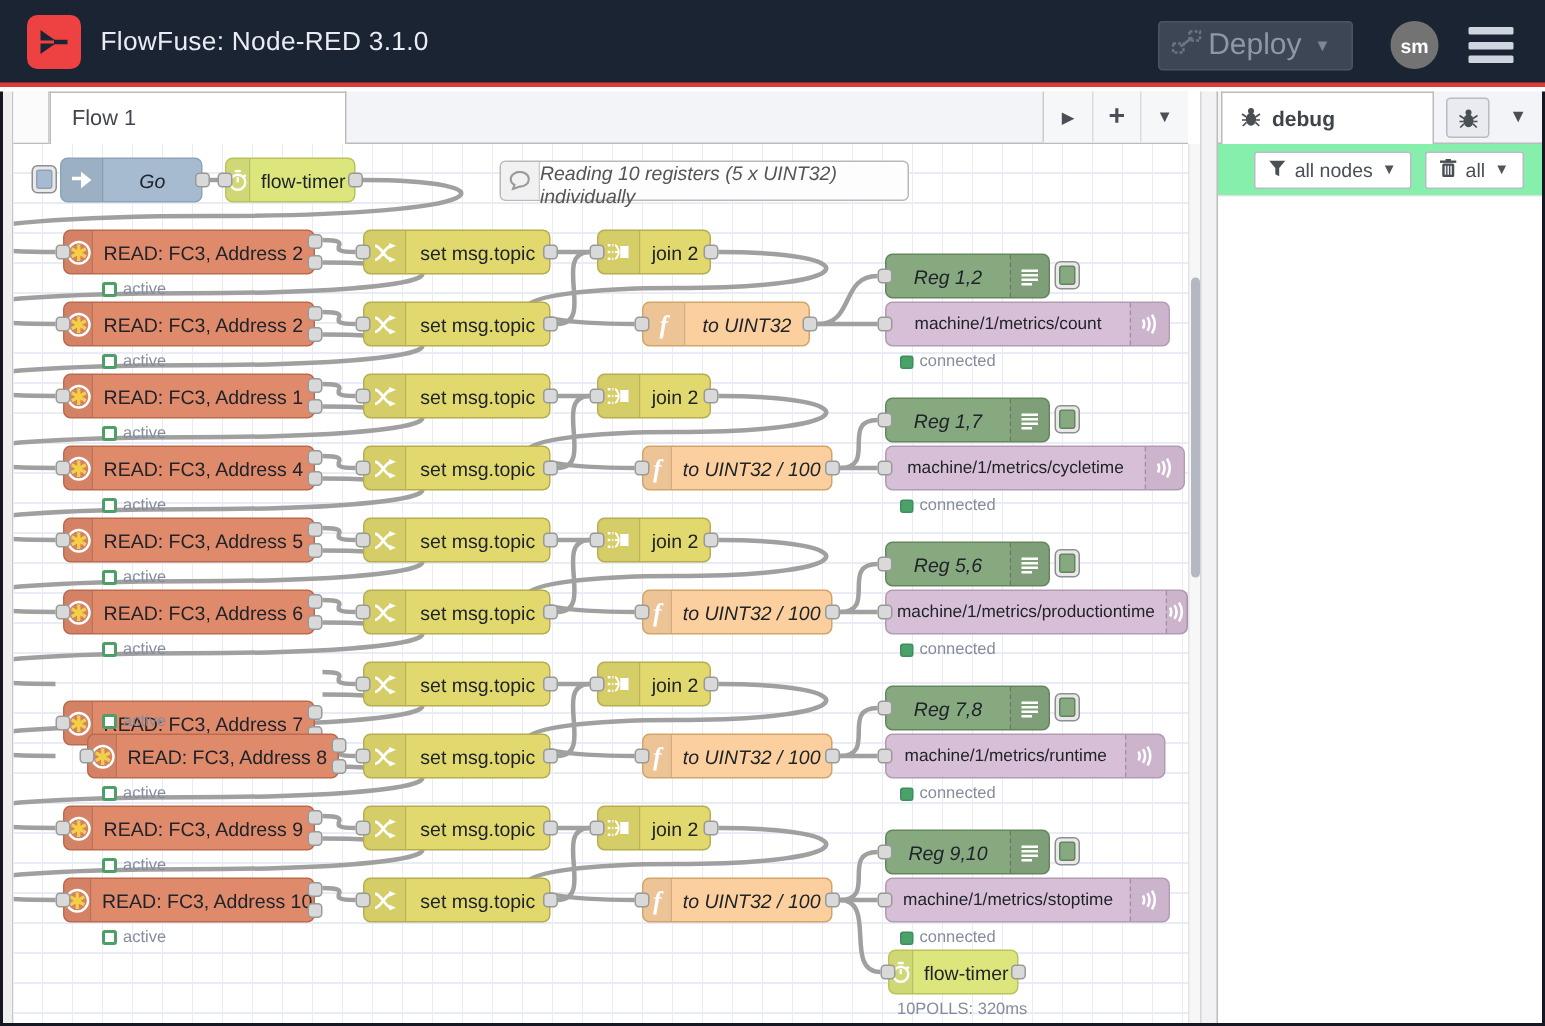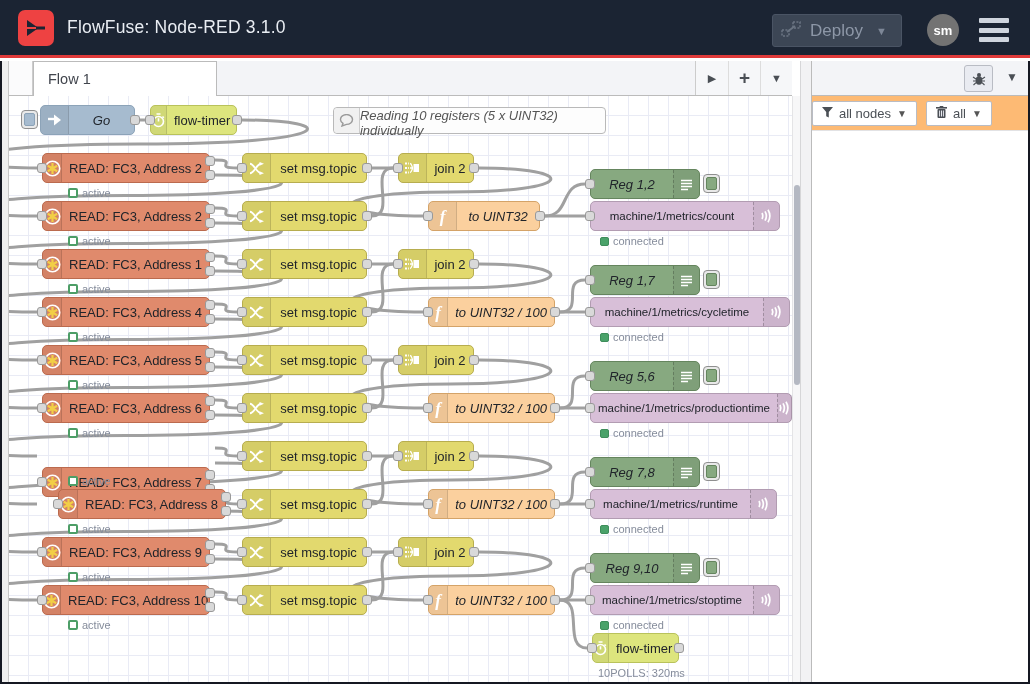--- a/index.html
+++ b/index.html
@@ -4,37 +4,37 @@
 <style>
   * { margin:0; padding:0; box-sizing:border-box; }
   html,body { width:1030px; height:684px; font-family:"Liberation Sans", sans-serif; background:#10131c; }
   .app { position:relative; width:1030px; height:684px; background:#fff; overflow:hidden; }
 
   
   .header { position:absolute; left:0; top:0; width:1030px; height:58px; background:#1b2433; border-bottom:3px solid #e03a3a; display:flex; align-items:center; }
   .logo { width:36px; height:36px; margin-left:18px; border-radius:7px; background:#ee4242; display:flex; align-items:center; justify-content:center; }
   .app-title { color:#e9edf3; font-size:17.5px; margin-left:13px; letter-spacing:.2px; }
   .deploy-btn { position:absolute; left:772px; top:14px; width:130px; height:33px; background:#3c4655; border:1px solid #4a5464; border-radius:3px; display:flex; align-items:center; padding:0 8px; }
-  .deploy-label { color:#8d97a7; font-size:17px; flex:1; text-align:center; }
+  .deploy-label { color:#8d97a7; font-size:20px; flex:1; text-align:center; }
   .deploy-caret { color:#7d8797; font-size:11px; padding:0 6px; }
   .avatar { position:absolute; left:927px; top:14px; width:32px; height:32px; border-radius:50%; background:#737373; color:#fff; font-size:13px; font-weight:bold; display:flex; align-items:center; justify-content:center; }
   .hamburger { position:absolute; left:979px; top:18px; width:30px; height:24px; display:flex; flex-direction:column; justify-content:space-between; cursor:pointer; }
   .hamburger div { height:5px; background:#cfd5de; border-radius:1px; }
 
   
   .edge { position:absolute; background:#151822; z-index:50; }
   .edge.l { left:0; top:61px; width:2px; bottom:0; }
   .edge.r { right:0; top:61px; width:2px; bottom:0; }
   .edge.b { left:0; bottom:0; height:2px; width:100%; }
 
   
   .palette-strip { position:absolute; left:2px; top:61px; width:7px; bottom:2px; background:#efefef; border-right:1px solid #c7c7c7; }
   .tabbar { position:absolute; left:9px; top:61px; width:783px; height:35px; background:#f3f4f7; border-bottom:1px solid #bbb; }
   .tab-spacer { position:absolute; left:0; top:0; width:24px; height:34px; background:#fbfbfc; border-right:1px solid #ccc; }
-  .flow-tab { position:absolute; left:24px; top:0; width:184px; height:35px; background:#fff; border:1px solid #bbb; border-bottom:none; color:#41454d; font-size:14.5px; display:flex; align-items:center; padding-left:14px; }
+  .flow-tab { position:absolute; left:24px; top:0; width:198px; height:35px; background:#fff; border:1px solid #bbb; border-bottom:none; color:#41454d; font-size:14.5px; display:flex; align-items:center; padding-left:14px; }
   .ws-toolbar { position:absolute; right:0; top:0; height:34px; display:flex; align-items:stretch; border-left:1px solid #ccc; background:#f6f7f9; }
   .ws-btn { width:32px; display:flex; align-items:center; justify-content:center; color:#4a4f55; border-left:1px solid #ddd; cursor:pointer; }
   .ws-btn:first-child { border-left:none; }
 
   
   .canvas { position:absolute; left:9px; top:96px; width:783px; height:588px; background:#fff;
     background-image: repeating-linear-gradient(to right, transparent 0 19px, #e9ebf5 19px 20px),
                       repeating-linear-gradient(to bottom, transparent 0 19px, #e9ebf5 19px 20px);
     overflow:hidden; }
   .wires { position:absolute; left:0; top:0; }
@@ -69,21 +69,21 @@
   .vscroll-track { position:absolute; left:792px; top:96px; width:8px; bottom:2px; background:#f7f7f8; border-left:1px solid #e4e4e6; }
   .vscroll-thumb { position:absolute; left:1px; top:89px; width:6px; height:200px; background:#b4b8c2; border-radius:3px; }
 
   
   .splitter { position:absolute; left:800px; top:61px; width:12px; bottom:2px; background:#f2f2f4; border-left:1px solid #d6d6d8; border-right:1px solid #bbb; }
   .sidebar { position:absolute; left:812px; top:61px; width:216px; bottom:2px; background:#fff; }
   .sb-header { position:absolute; left:0; top:0; width:100%; height:35px; background:#f3f4f7; border-bottom:1px solid #bbb; }
   .sb-tab { position:absolute; left:2px; top:0; width:142px; height:35px; background:#fff; border:1px solid #bbb; border-bottom:none; display:flex; align-items:center; gap:7px; padding-left:12px; color:#3f444a; font-size:14px; font-weight:bold; }
   .sb-bugbtn { position:absolute; left:152px; top:4px; width:29px; height:27px; background:#e9ebf1; border:1px solid #b9bcc4; border-radius:3px; display:flex; align-items:center; justify-content:center; }
   .sb-caret { position:absolute; right:10px; top:9px; color:#4a4f55; font-size:12px; }
-  .sb-toolbar { position:absolute; left:0; top:35px; width:100%; height:35px; background:#fdba74; border-bottom:1px solid #e2e2e4; display:flex; align-items:center; justify-content:flex-start; gap:9px; padding-right:12px; }
+  .sb-toolbar { position:absolute; left:0; top:35px; width:100%; height:35px; background:#86efac; border-bottom:1px solid #e2e2e4; display:flex; align-items:center; justify-content:flex-end; gap:9px; padding-right:12px; }
   .sb-btn { height:25px; background:#fff; border:1px solid #b9bcc4; border-radius:2px; display:flex; align-items:center; gap:6px; padding:0 9px; color:#4a4f55; font-size:13px; cursor:pointer; }
   .sb-btn .caret { font-size:10px; color:#555; }
   .sb-content { position:absolute; left:0; top:70px; right:0; bottom:0; background:#fff; }
 </style>
 </head>
 <body>
 
 <div class="app">
 
   <div class="header">
@@ -727,20 +727,30 @@
         <div class="lbl">Reading 10 registers (5 x UINT32) individually</div>
       </div>
     </div>
   <div class="vscroll-track">
     <div class="vscroll-thumb"></div>
   </div>
 
   <div class="splitter"></div>
   <div class="sidebar">
     <div class="sb-header">
+      <div class="sb-tab">
+        <span>
+          <svg width="14" height="14" viewBox="0 0 14 14">
+            <ellipse cx="7" cy="8.5" rx="3.4" ry="4.3" fill="#4a4f55"></ellipse>
+            <circle cx="7" cy="3" r="2" fill="#4a4f55"></circle>
+            <path d="M1 5 L4 7 M1 9 L3.8 9 M1.5 13 L4 10.6 M13 5 L10 7 M13 9 L10.2 9 M12.5 13 L10 10.6" stroke="#4a4f55" stroke-width="1.1" fill="none"></path>
+          </svg>
+        </span>
+        <span>debug</span>
+      </div>
       <div class="sb-bugbtn">
         <svg width="14" height="14" viewBox="0 0 14 14">
           <ellipse cx="7" cy="8.5" rx="3.4" ry="4.3" fill="#4a4f55"></ellipse>
           <circle cx="7" cy="3" r="2" fill="#4a4f55"></circle>
           <path d="M1 5 L4 7 M1 9 L3.8 9 M1.5 13 L4 10.6 M13 5 L10 7 M13 9 L10.2 9 M12.5 13 L10 10.6" stroke="#4a4f55" stroke-width="1.1" fill="none"></path>
         </svg>
       </div>
       <div class="sb-caret">▼</div>
     </div>
     <div class="sb-toolbar">

